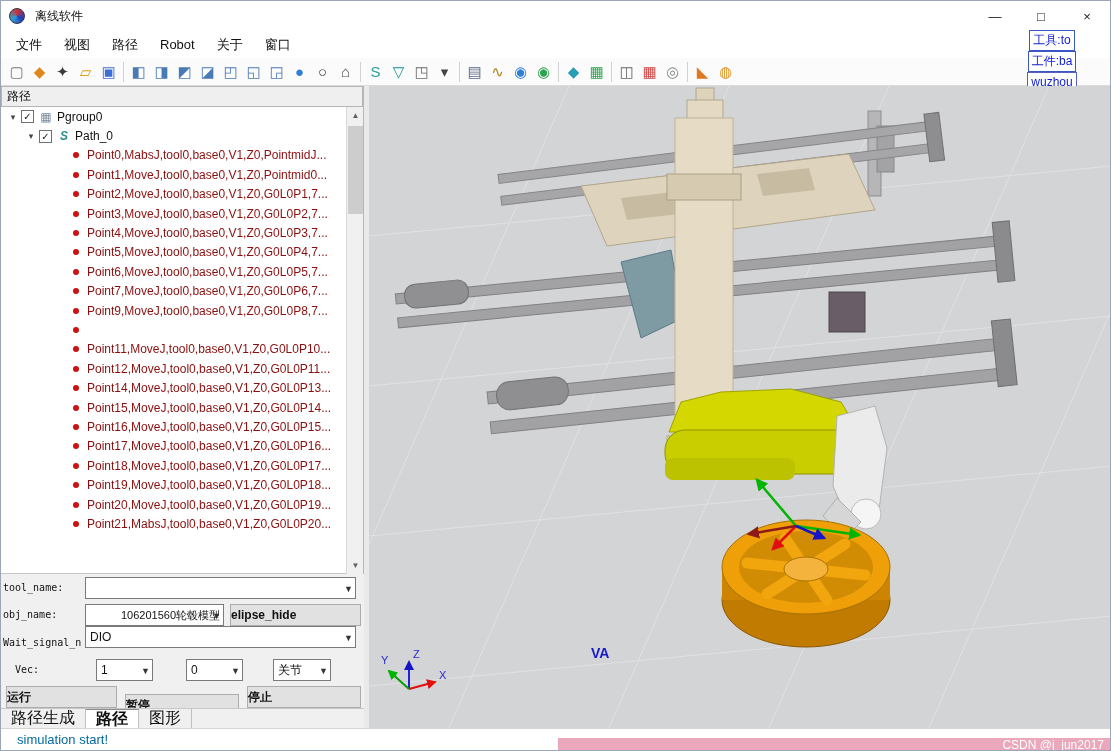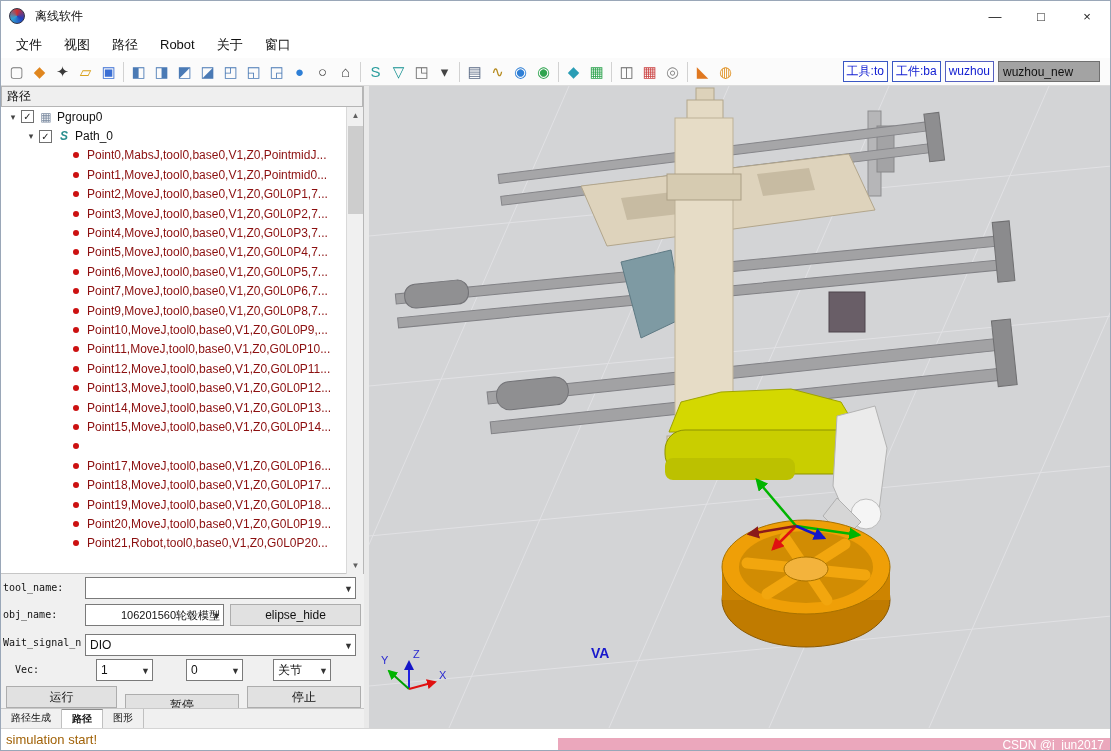--- a/index.html
+++ b/index.html
@@ -15,21 +15,21 @@
   .win-btn { width:46px; height:30px; display:flex; align-items:center; justify-content:center; font-size:13px; color:#222; cursor:default; }
 
   
   .menubar { position:absolute; left:0; top:30px; width:100%; height:27px; background:#fff; display:flex; align-items:center; padding-left:4px; }
   .menu-item { padding:0 11px; font-size:13px; line-height:27px; color:#111; }
 
   
   .toolbar { position:absolute; left:0; top:57px; width:100%; height:28px; background:#fbfbfb; border-bottom:1px solid #dcdcdc; display:flex; align-items:center; padding:0 4px; }
   .tb-icon { width:23px; height:23px; display:flex; align-items:center; justify-content:center; font-size:15px; flex:none; }
   .tb-sep { width:1px; height:20px; background:#d2d2d2; margin:0 3px; flex:none; }
-  .tb-right { margin-left:auto; display:flex; align-items:center; }
+  .tb-right { margin-left:auto; display:flex; align-items:center;flex-direction:column; }
   .tb-field { font-size:12px; border:1px solid #3a57c4; color:#1420d2; background:#fff; height:21px; line-height:19px; padding:0 3px; margin-left:4px; white-space:nowrap; }
   .tb-field.plain { border-color:#5560c0; }
   .tb-combo { display:flex; align-items:center; justify-content:space-between; border:1px solid #707070; background:#a3a3a3; height:21px; margin:0 6px 0 4px; font-size:12px; color:#111; width:102px; padding-left:4px;gap:48px; }
   .tb-combo .caret { font-size:9px; color:#333; padding:0 4px; }
 
   
   .left-panel { position:absolute; left:0; top:85px; width:363px; height:642px; background:#f0f0f0; border-right:1px solid #b7b7b7; }
   .panel-header { height:21px; background:#efefef; border:1px solid #b5b5b5; font-size:12px; line-height:19px; padding-left:5px; color:#111; }
   .tree { position:absolute; left:0; top:21px; width:362px; height:467px; background:#fff; overflow:hidden; border-bottom:1px solid #c6c6c6; }
   .tree-row { height:19.4px; display:flex; align-items:center; font-size:12px; white-space:nowrap; overflow:hidden; }
@@ -48,29 +48,29 @@
   .scrollbar { position:absolute; right:0; top:21px; width:17px; height:467px; background:#f0f0f0; border-left:1px solid #d9d9d9; }
   .sb-btn { position:absolute; left:0; width:17px; height:17px; font-size:8px; color:#606060; display:flex; align-items:center; justify-content:center; }
   .sb-up { top:0; } .sb-down { bottom:0; }
   .sb-thumb { position:absolute; left:1px; top:19px; width:15px; height:88px; background:#cdcdcd; }
 
   
   .form { position:absolute; left:0; top:488px; width:363px; height:134px; background:#f0f0f0; }
   .flabel { position:absolute; left:2px; width:82px; font-family:"DejaVu Sans Mono", monospace; font-size:10px; color:#111; line-height:22px; white-space:nowrap; }
   .combo { position:absolute; height:22px; background:#fff; border:1px solid #7a7a7a; font-size:12px; color:#111; line-height:20px; padding-left:4px; overflow:hidden; white-space:nowrap; }
   .combo .caret { position:absolute; right:2px; top:0; bottom:0; font-size:9px; color:#333; line-height:22px; }
-  .btn { position:absolute; height:22px; background:#e1e1e1; border:1px solid #adadad; font-size:12px; color:#111; text-align:center; line-height:20px; }
+  .btn { position:absolute; height:22px; background:#e1e1e1; border:1px solid #adadad; font-size:12px; color:#111; line-height:20px;font-weight:bold; }
 
   
   .tabs { position:absolute; left:0; top:622px; width:363px; height:20px; background:#f0f0f0; border-top:1px solid #c8c8c8; display:flex; }
-  .tab { padding:0 10px; font-size:10px; line-height:18px; border-right:1px solid #c0c0c0; background:#f0f0f0; color:#111;text-align:right; }
+  .tab { padding:0 10px; font-size:16px; line-height:18px; border-right:1px solid #c0c0c0; background:#f0f0f0; color:#111;text-align:right; }
   .tab.active { background:#fff; border-top:1px solid #8a8a8a; font-weight:bold; }
 
   
-  .statusbar { position:absolute; left:0; top:727px; width:1111px; height:24px; background:#fff; border-top:1px solid #d5d5d5; font-size:13px; color:#a16207; line-height:22px; padding-left:5px; }
+  .statusbar { position:absolute; left:0; top:727px; width:1111px; height:24px; background:#fff; border-top:1px solid #d5d5d5; font-size:13px; color:#0369a1; line-height:22px; padding-left:16px; }
 
   
   .splitter { position:absolute; left:363px; top:85px; width:5px; height:642px; background:#e9e9e9; }
   .viewport { position:absolute; left:368px; top:85px; width:743px; height:642px; background:#d3d4d6; overflow:hidden; }
   .axis-label { font-size:11px; fill:#2a2ad0; font-family:"Liberation Sans", sans-serif; }
   .va-label { font-size:14px; font-weight:bold; fill:#1818cc; font-family:"Liberation Sans", sans-serif; }
 
   
   .watermark-strip { position:absolute; left:557px; top:737px; width:554px; height:14px; background:#eba7bc; display:flex; align-items:center; justify-content:flex-end; }
   .watermark-text { color:#fff; font-size:12px; padding-right:8px; line-height:14px; }
@@ -197,64 +197,60 @@
           <div class="tree-row point-row">
             <span class="bullet"></span>
             <span class="pt-text">Point7,MoveJ,tool0,base0,V1,Z0,G0L0P6,7...</span>
           </div>
           <div class="tree-row point-row">
             <span class="bullet"></span>
             <span class="pt-text">Point9,MoveJ,tool0,base0,V1,Z0,G0L0P8,7...</span>
           </div>
           <div class="tree-row point-row">
             <span class="bullet"></span>
-            <span class="pt-text">Point10,MoveJ,tool0,base0,V1,Z0,G0L0P9,...</span>
           </div>
           <div class="tree-row point-row">
             <span class="bullet"></span>
             <span class="pt-text">Point11,MoveJ,tool0,base0,V1,Z0,G0L0P10...</span>
           </div>
           <div class="tree-row point-row">
             <span class="bullet"></span>
             <span class="pt-text">Point12,MoveJ,tool0,base0,V1,Z0,G0L0P11...</span>
           </div>
           <div class="tree-row point-row">
             <span class="bullet"></span>
-            <span class="pt-text">Point13,MoveJ,tool0,base0,V1,Z0,G0L0P12...</span>
-          </div>
-          <div class="tree-row point-row">
-            <span class="bullet"></span>
             <span class="pt-text">Point14,MoveJ,tool0,base0,V1,Z0,G0L0P13...</span>
           </div>
           <div class="tree-row point-row">
             <span class="bullet"></span>
             <span class="pt-text">Point15,MoveJ,tool0,base0,V1,Z0,G0L0P14...</span>
           </div>
           <div class="tree-row point-row">
             <span class="bullet"></span>
+            <span class="pt-text">Point16,MoveJ,tool0,base0,V1,Z0,G0L0P15...</span>
           </div>
           <div class="tree-row point-row">
             <span class="bullet"></span>
             <span class="pt-text">Point17,MoveJ,tool0,base0,V1,Z0,G0L0P16...</span>
           </div>
           <div class="tree-row point-row">
             <span class="bullet"></span>
             <span class="pt-text">Point18,MoveJ,tool0,base0,V1,Z0,G0L0P17...</span>
           </div>
           <div class="tree-row point-row">
             <span class="bullet"></span>
             <span class="pt-text">Point19,MoveJ,tool0,base0,V1,Z0,G0L0P18...</span>
           </div>
           <div class="tree-row point-row">
             <span class="bullet"></span>
             <span class="pt-text">Point20,MoveJ,tool0,base0,V1,Z0,G0L0P19...</span>
           </div>
           <div class="tree-row point-row">
             <span class="bullet"></span>
-            <span class="pt-text">Point21,Robot,tool0,base0,V1,Z0,G0L0P20...</span>
+            <span class="pt-text">Point21,MabsJ,tool0,base0,V1,Z0,G0L0P20...</span>
           </div>
         </div>
     </div>
 
     <div class="scrollbar">
       <span class="sb-btn sb-up">▲</span>
       <span class="sb-thumb"></span>
       <span class="sb-btn sb-down">▼</span>
     </div>
 
@@ -266,21 +262,21 @@
       </span>
 
       <span class="flabel" style="top:30px;">obj_name:</span>
       <span class="combo" style="left:84px;top:30px;width:139px;font-size:11px;padding-left:35px;">
         <span>106201560轮毂模型</span>
         <span class="caret">▼</span>
       </span>
       <span class="btn" style="left:229px;top:30px;width:131px;">elipse_hide</span>
 
       <span class="flabel" style="top:58px;">Wait_signal_n</span>
-      <span class="combo" style="left:84px;top:60px;width:271px;">
+      <span class="combo" style="left:84px;top:52px;width:271px;">
         <span>DIO</span>
         <span class="caret">▼</span>
       </span>
 
       <span class="flabel" style="top:85px;left:14px;">Vec:</span>
       <span class="combo" style="left:95px;top:85px;width:57px;">
         <span>1</span>
         <span class="caret">▼</span>
       </span>
       <span class="combo" style="left:185px;top:85px;width:57px;">

